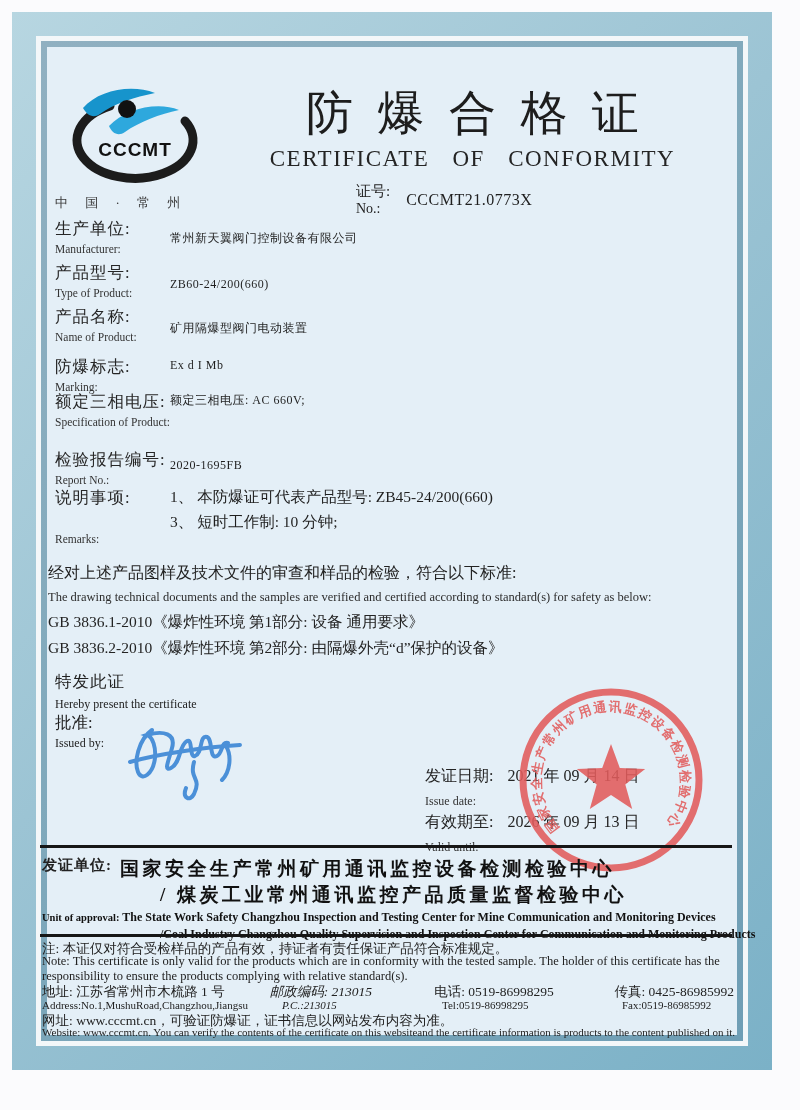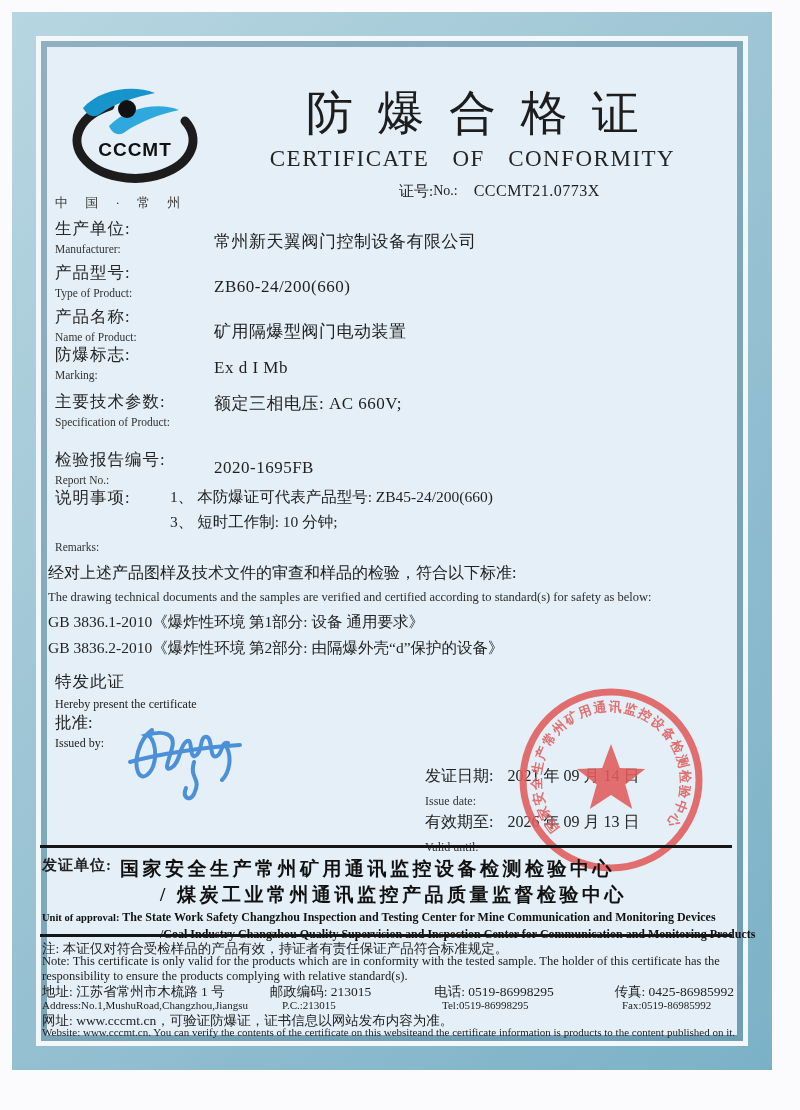--- a/index.html
+++ b/index.html
@@ -17,28 +17,28 @@
     background:linear-gradient(135deg,#90b0c1 0%,#7ea8bb 50%,#6f9eb5 100%);}
   .paper{left:47px;top:47px;right:63px;bottom:75px;background:#e4eff7;}
   
   .logo-block{left:55px;top:80px;width:170px;}
   .logo-caption{margin-top:2px;font-size:13px;letter-spacing:7px;color:#3a3a3a;}
   .title-cn{left:225px;top:82px;width:495px;text-align:center;font-size:47px;
     letter-spacing:0.52em;text-indent:0.52em;color:#1d1d1d;white-space:nowrap;}
   .title-en{left:225px;top:146px;width:495px;text-align:center;font-size:23px;
     letter-spacing:1.5px;word-spacing:16px;color:#242424;}
   .certno{left:356px;top:182px;display:flex;align-items:center;}
-  .certno .lbls{display:flex;flex-direction:row;line-height:18px;text-align:left;margin-left:43px;}
+  .certno .lbls{display:flex;flex-direction:column;line-height:18px;text-align:left;}
   .certno .lcn{font-size:15px;} .certno .len{font-size:14px;}
   .certno .val{font-size:16px;margin-left:16px;letter-spacing:0.5px;}
   
   .lab{left:55px;width:160px;}
   .lab .cn{font-size:16.5px;color:#262626;letter-spacing:1px;}
   .lab .en{font-size:11.5px;color:#333;margin-top:3px;}
-  .val{left:170px;font-size:17px;color:#1f1f1f;letter-spacing:0.5px;margin-left:44px;}
+  .val{left:170px;font-size:12px;color:#1f1f1f;letter-spacing:0.5px;}
   .remark-items{left:170px;font-size:15.5px;line-height:24.5px;color:#1f1f1f;}
   
   .std-cn{left:48px;top:563px;font-size:16px;color:#232323;}
   .std-en{left:48px;top:590px;font-size:12.5px;color:#2c2c2c;}
   .std-items{left:48px;top:609px;font-size:15.5px;line-height:26px;color:#232323;}
   
   .sig{left:122px;top:710px;}
   .date-row{left:425px;font-size:16px;color:#242424;white-space:nowrap;}
   .date-en{left:425px;font-size:12px;color:#333;}
   .stamp{left:515px;top:684px;}
@@ -50,21 +50,21 @@
   .appr-cn2{left:160px;top:882px;font-size:19px;font-weight:bold;letter-spacing:3.5px;white-space:nowrap;color:#111;}
   .appr-en1{left:42px;top:910px;font-size:12px;font-weight:bold;color:#111;white-space:nowrap;}
   .appr-en1 .small{font-size:10.5px;font-weight:bold;}
   .appr-en2{left:160px;top:927px;font-size:12px;font-weight:bold;color:#111;white-space:nowrap;}
   
   .note-cn{left:42px;top:940px;font-size:13.5px;color:#222;}
   .note-en{left:42px;top:954px;right:66px;font-size:12.5px;line-height:14.5px;color:#222;}
   .contact{left:42px;right:66px;display:flex;font-size:13.5px;color:#222;white-space:nowrap;}
   .contact-cn{top:983px;gap:38px;} .contact-cn span{margin-right:0;}
   .contact-en{top:999px;font-size:11px;}
-  .c1{width:240px;} .c2{width:160px;} .c3{width:180px;}
+  .c1{width:240px;} .c2{width:160px;font-style:italic;} .c3{width:180px;}
   .web-cn{left:42px;top:1012px;font-size:13.5px;color:#222;}
   .web-en{left:42px;top:1026px;right:60px;font-size:11px;color:#222;white-space:nowrap;}
 </style>
 </head>
 <body>
 
 <div class="abs frame-band"></div>
 <div class="abs frame-gap"></div>
 <div class="abs frame-line"></div>
 <div class="abs paper"></div>
@@ -102,41 +102,41 @@
   <div class="en">Type of Product:</div>
 </div>
 <div class="abs val" style="top:277px">ZB60-24/200(660)</div>
 
 <div class="abs lab" style="top:306px">
   <div class="cn">产品名称:</div>
   <div class="en">Name of Product:</div>
 </div>
 <div class="abs val" style="top:320px">矿用隔爆型阀门电动装置</div>
 
-<div class="abs lab" style="top:344px">
+<div class="abs lab" style="top:356px">
   <div class="cn">防爆标志:</div>
   <div class="en">Marking:</div>
 </div>
 <div class="abs val" style="top:358px">Ex d I Mb</div>
 
 <div class="abs lab" style="top:391px;width:200px">
-  <div class="cn">主要技术参数:</div>
+  <div class="cn">额定三相电压:</div>
   <div class="en">Specification of Product:</div>
 </div>
 <div class="abs val" style="top:392px">额定三相电压: AC 660V;</div>
 
 <div class="abs lab" style="top:449px;width:200px">
   <div class="cn">检验报告编号:</div>
   <div class="en">Report No.:</div>
 </div>
 <div class="abs val" style="top:458px">2020-1695FB</div>
 
 <div class="abs lab" style="top:487px">
   <div class="cn">说明事项:</div>
-  <div class="en" style="margin-top:32px">Remarks:</div>
+  <div class="en" style="margin-top:24px">Remarks:</div>
 </div>
 <div class="abs remark-items" style="top:485px">
   <div>1、 本防爆证可代表产品型号: ZB45-24/200(660)</div>
   <div>3、 短时工作制: 10 分钟;</div>
 </div>
 
 <div class="abs std-cn">经对上述产品图样及技术文件的审查和样品的检验，符合以下标准:</div>
 <div class="abs std-en">The drawing technical documents and the samples are verified and certified according to standard(s) for safety as below:</div>
 <div class="abs std-items">
   <div>GB 3836.1-2010《爆炸性环境 第1部分: 设备 通用要求》</div>

